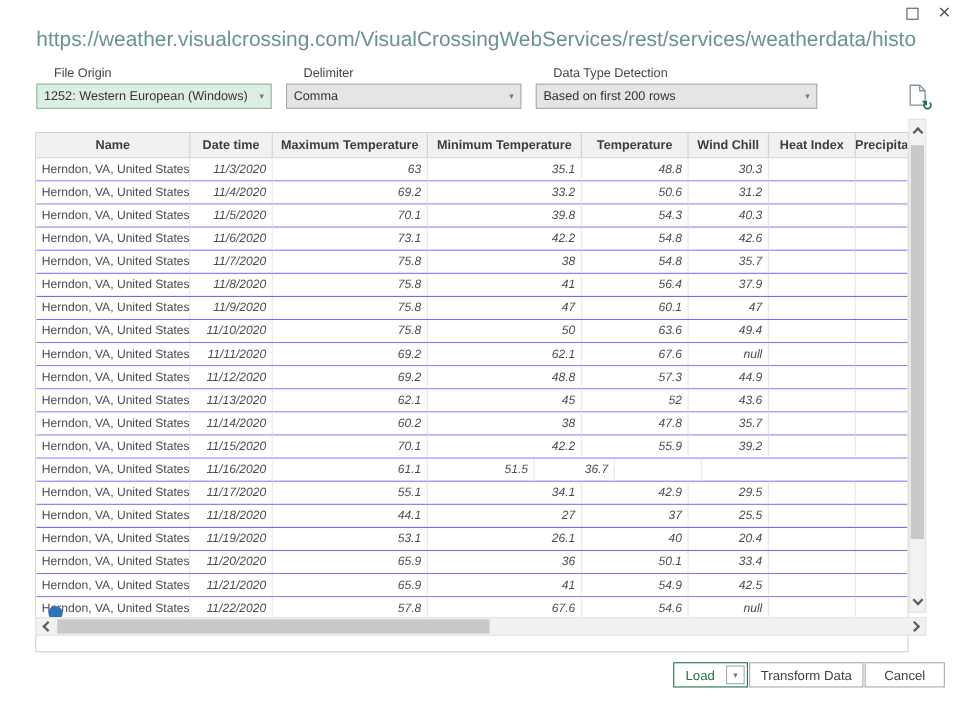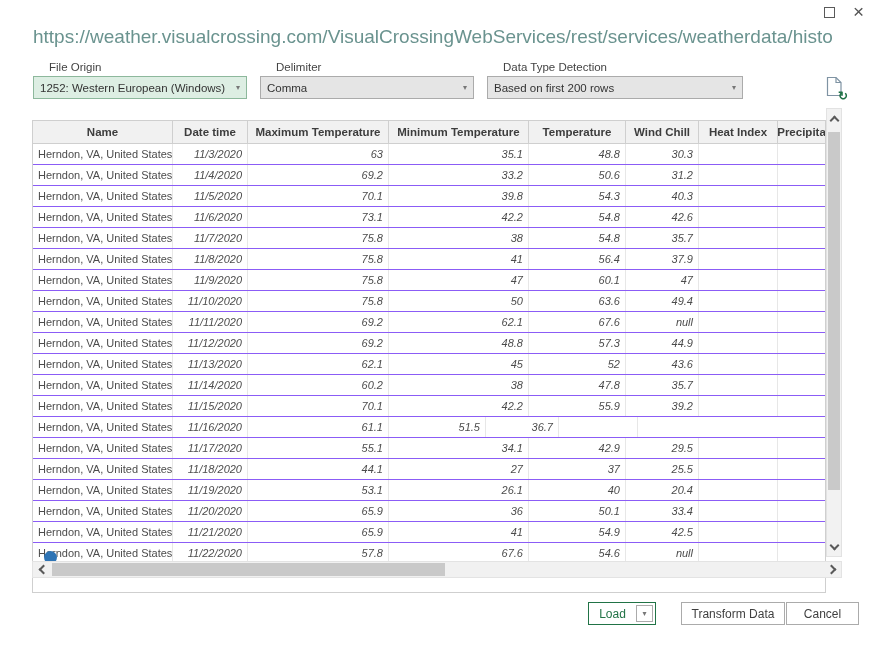--- a/index.html
+++ b/index.html
@@ -67,21 +67,21 @@
     background: #f1f1f1; border: 1px solid #e3e3e3; z-index: 2; }
   .hscroll .arrow { position: absolute; top: 0; width: 16px; height: 15px; display: flex;
     align-items: center; justify-content: center; cursor: pointer; }
   .hscroll .arrow.left { left: 2px; }
   .hscroll .arrow.right { right: 2px; }
   .hthumb { position: absolute; top: 1px; left: 19px; width: 393px; height: 13px; background: #c9c9c9; cursor: grab; }
 
   
   .btn { position: absolute; top: 602px; height: 23px; background: #fff; border: 1px solid #ababab;
     font-size: 12px; color: #3f3f3f; display: flex; align-items: center; justify-content: center; cursor: pointer; }
-  .load-split { position: absolute; left: 588px; top: 602px; height: 23px; border: 1px solid #217346;
+  .load-split { position: absolute; left: 612px; top: 602px; height: 23px; border: 1px solid #217346;
     display: flex; align-items: stretch; background: #fff; }
   .load-main { width: 47px; display: flex; align-items: center; justify-content: center;
     font-size: 12px; color: #217346; cursor: pointer; }
   .load-arrow { width: 17px; margin: 2px 2px 2px 0; border: 1px solid #ababab; display: flex;
     align-items: center; justify-content: center; font-size: 8px; color: #777; cursor: pointer; }
   .btn-transform { left: 681px; width: 104px; }
   .btn-cancel { left: 786px; width: 73px; }
 </style>
 </head>
 <body>

